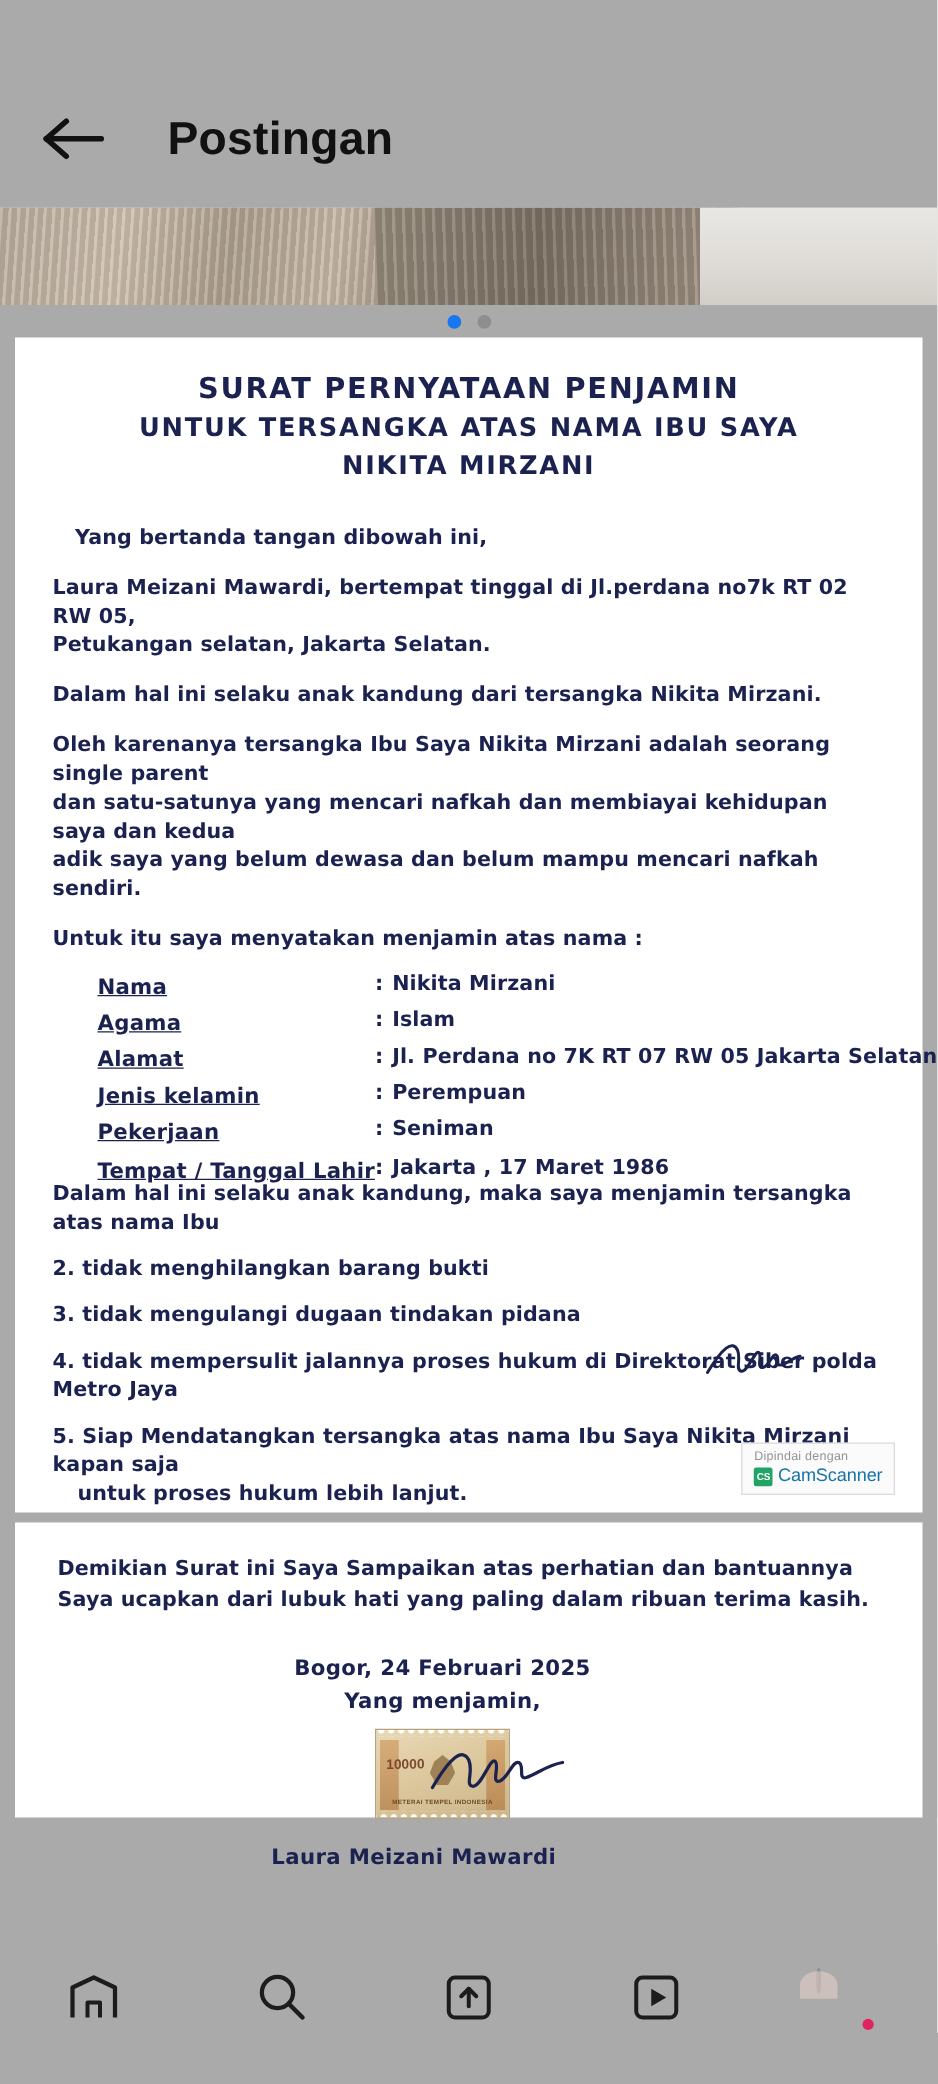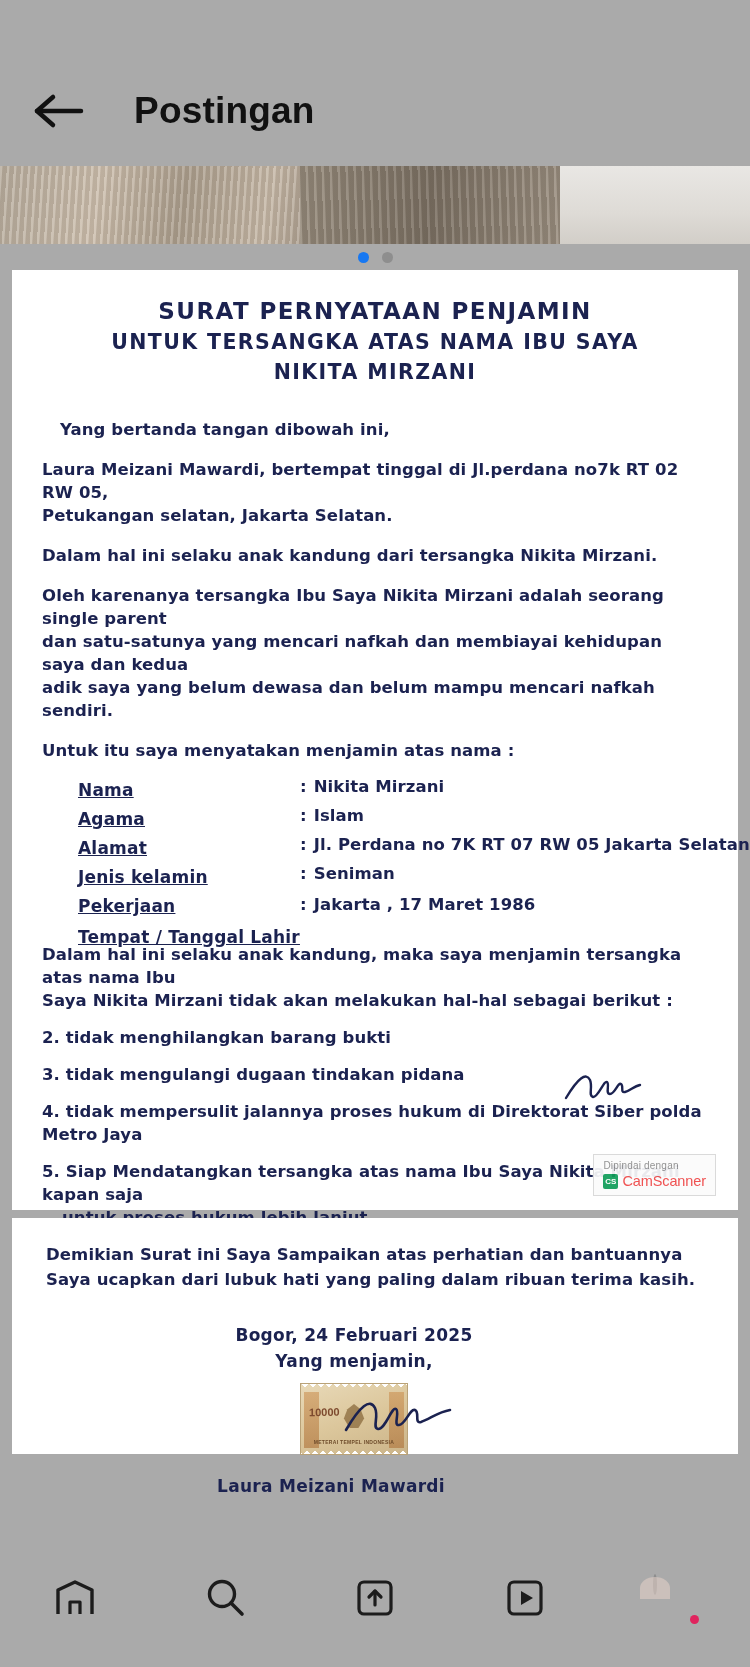--- a/index.html
+++ b/index.html
@@ -194,21 +194,21 @@
     width: 15px; height: 15px;
     background: #0f9d58;
     border-radius: 2px;
     color: #fff;
     font-size: 8px; font-weight: 700;
     display: flex; align-items: center; justify-content: center;
     font-family: "Liberation Sans", sans-serif;
   }
   .cs-name {
     font-size: 14.5px;
-    color: #ef4444;
+    color: #0369a1;
     font-family: "Liberation Sans", sans-serif;
     letter-spacing: -0.1px;
   }
 
   
   .closing {
     font-size: 16.5px;
     line-height: 25px;
     letter-spacing: 0.1px;
   }
@@ -380,28 +380,28 @@
           <div class="id-label">Agama</div>
           <div class="id-label">Alamat</div>
           <div class="id-label">Jenis kelamin</div>
           <div class="id-label">Pekerjaan</div>
           <div class="id-label id-row-last">Tempat / Tanggal Lahir</div>
         </div>
         <div class="id-values">
           <div class="id-value"><span class="colon">:</span><span>Nikita Mirzani</span></div>
           <div class="id-value"><span class="colon">:</span><span>Islam</span></div>
           <div class="id-value"><span class="colon">:</span><span>Jl. Perdana no 7K  RT 07  RW 05   Jakarta Selatan</span></div>
+          <div class="id-value"><span class="colon">:</span><span>Perempuan</span></div>
           <div class="id-value"><span class="colon">:</span><span>Seniman</span></div>
           <div class="id-value id-row-last"><span class="colon">:</span><span>Jakarta , 17 Maret 1986</span></div>
         </div>
       </div>
 
       <div class="para hw">
         <div>Dalam hal ini selaku anak kandung, maka saya menjamin tersangka atas nama Ibu</div>
-        <div>Saya Nikita Mirzani tidak akan melakukan hal-hal sebagai berikut :</div>
       </div>
 
       <div class="list hw">
         <div class="list-item">
           <span>2.</span>
           <span>tidak menghilangkan barang bukti</span>
         </div>
         <div class="list-item">
           <span>3.</span>
           <span>tidak mengulangi dugaan tindakan pidana</span>

